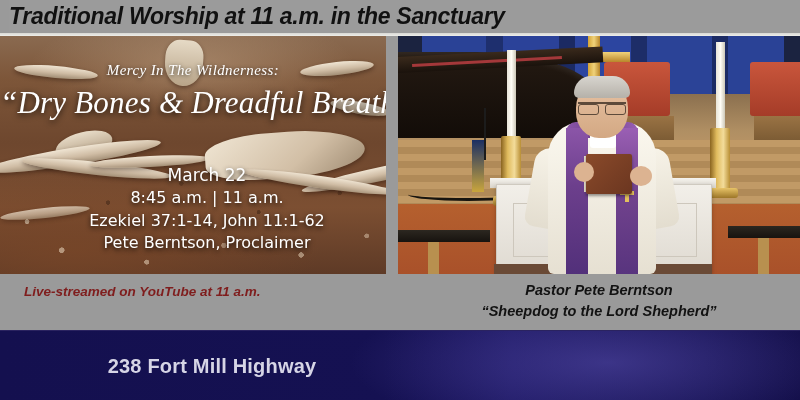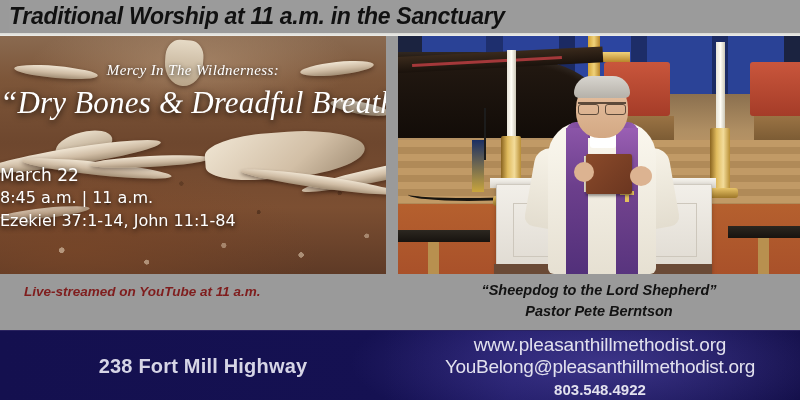--- a/index.html
+++ b/index.html
@@ -120,21 +120,23 @@
     font-family: "Liberation Serif", serif;
     font-style: italic;
     font-size: 31px;
     letter-spacing: .2px;
     text-shadow: 0 2px 6px rgba(0,0,0,.8);
     white-space: nowrap;
   }
   .details {
     position: absolute;
     left: 0; right: 0; top: 128px;
+    text-align: center;
     color: #fff;
+    padding-left: 28px;
   }
   .details div {
     font-family: "DejaVu Sans", sans-serif;
     font-size: 16px;
     line-height: 1.38;
     text-shadow: 0 2px 5px rgba(0,0,0,.85);
   }
   .details div.big { font-size: 17px; }
 
   
@@ -306,21 +308,21 @@
     position: absolute;
     left: 0; top: 330px;
     width: 800px; height: 70px;
     background:
       radial-gradient(ellipse 46% 150% at 76% 45%, rgba(90,80,175,.55), rgba(0,0,0,0) 70%),
       linear-gradient(to right, #14104f 0%, #151152 48%, #1b1660 64%, #141050 88%, #100c45 100%);
     border-top: 1px solid #2a2360;
   }
   .banner-left {
     position: absolute;
-    left: 3px; top: 0; width: 400px; height: 70px;
+    left: 12px; top: 0; width: 400px; height: 70px;
     display: flex; flex-direction: column;
     align-items: center; justify-content: center;
     color: #d6d5e6;
     font-weight: bold;
     font-size: 20px;
     line-height: 1.32;
     letter-spacing: .2px;
     gap: 45px;
   }
   .banner-right {
@@ -362,21 +364,22 @@
     <div class="bone b12"></div>
 
     <div class="overlay-text">
       <div class="kicker">Mercy In The Wildnerness:</div>
       <div class="sermon-title">“Dry Bones &amp; Dreadful Breath”</div>
     </div>
 
     <div class="details">
       <div class="big">March 22</div>
       <div>8:45 a.m. | 11 a.m.</div>
-      <div>Ezekiel 37:1-14, John 11:1-84</div>
+      <div>Ezekiel 37:1-14, John 11:1-62</div>
+      <div>Pete Berntson, Proclaimer</div>
     </div>
   </div>
 
   <div class="right-photo">
     <div class="sanctuary-bg"></div>
     <div class="choir-band"></div>
     <div class="cross"></div>
     <div class="cross-arm"></div>
     <div class="piano"></div>
     <div class="piano-lid"></div>
@@ -419,28 +422,23 @@
     <div class="hand-l"></div>
     <div class="hand-r"></div>
     <div class="head"></div>
     <div class="hair"></div>
     <div class="glasses"></div>
   </div>
 
   <div class="live-caption">Live-streamed on YouTube at 11 a.m.</div>
 
   <div class="pastor-caption">
+    <div>Pastor Pete Berntson</div>
     <div>“Sheepdog to the Lord Shepherd”</div>
-    <div>Pastor Pete Berntson</div>
   </div>
 
   <div class="banner">
     <div class="banner-left">
       <div>238 Fort Mill Highway</div>
     </div>
-    <div class="banner-right">
-      <div class="url">www.pleasanthillmethodist.org</div>
-      <div class="mail">YouBelong@pleasanthillmethodist.org</div>
-      <div class="tel">803.548.4922</div>
-    </div>
   </div>
 
 </div>
 
 </body></html>

